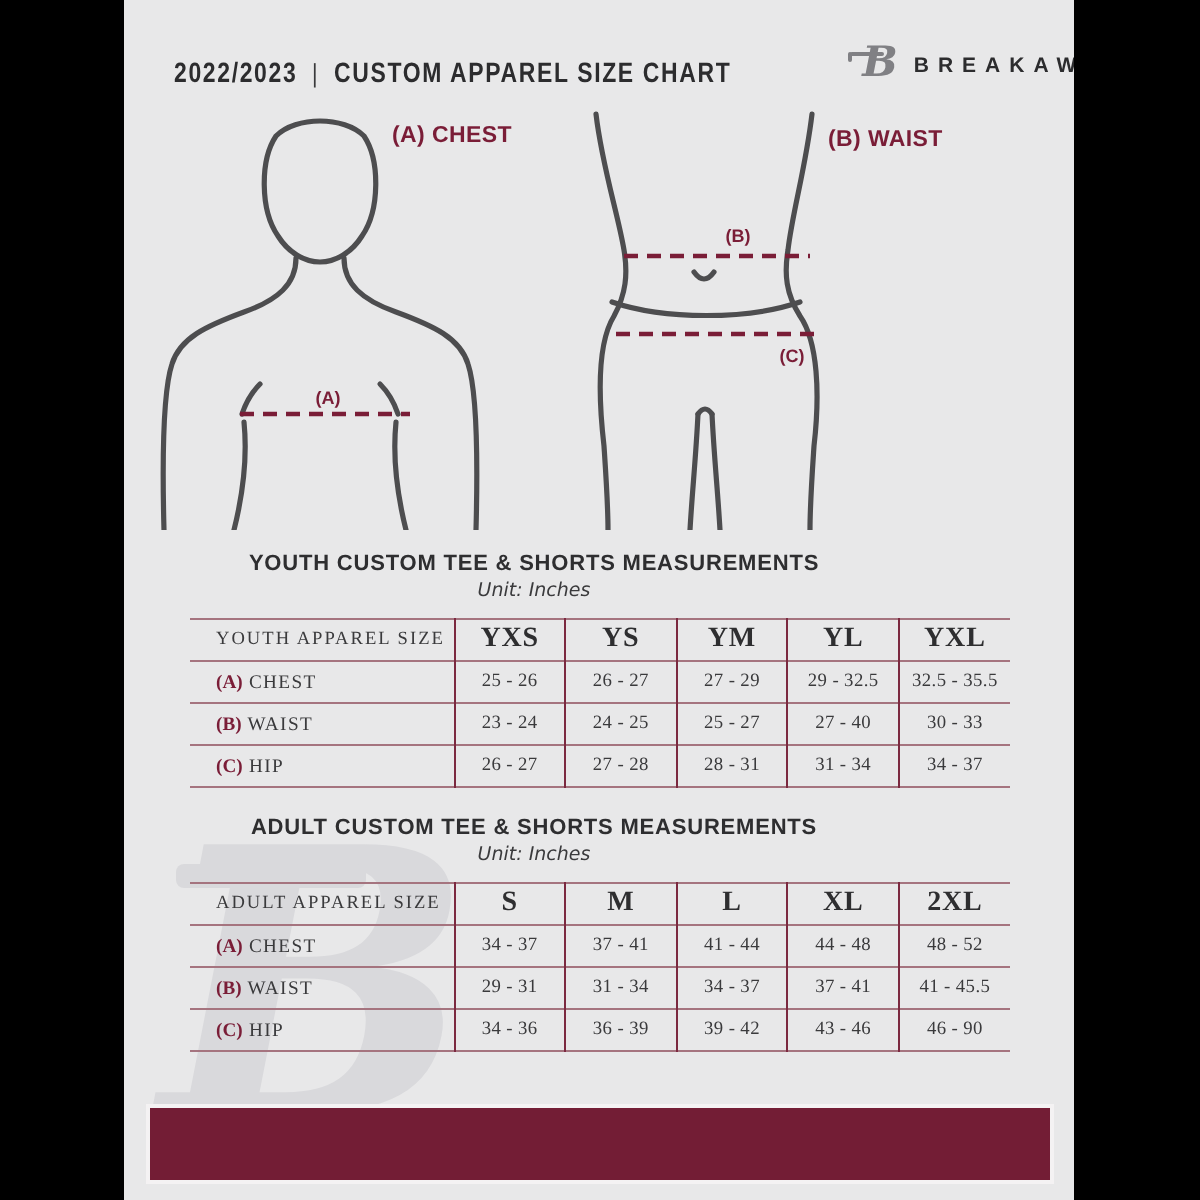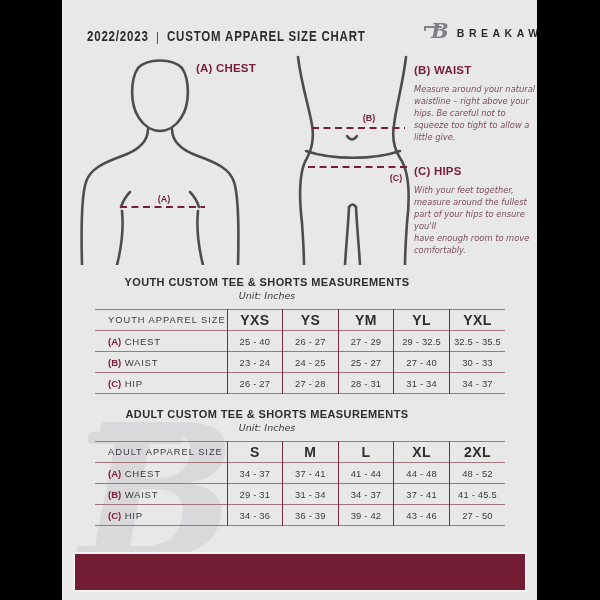--- a/index.html
+++ b/index.html
@@ -48,21 +48,21 @@
 
   
   .tbl-block { position:absolute; left:0; width:410px; z-index:1; }
   .tbl-title { text-align:center; font-size:11px; font-weight:bold; color:#2e2e30; letter-spacing:.4px; }
   .tbl-unit  { text-align:center; font-family:"DejaVu Sans", sans-serif; font-style:italic; font-size:9.5px; color:#3a3a3c; margin-top:2px; }
   .youth-block { top:276px; }
   .adult-block { top:408px; }
   table.size-table { position:absolute; left:33px; width:410px; border-collapse:collapse; table-layout:fixed; background:transparent; }
   .youth-table { top:309px; }
   .adult-table { top:441px; }
-  table.size-table tr { border-top:1.5px solid #a5747f; }
+  table.size-table tr { border-top:1.5px solid #a5747f;font-family:Liberation Serif, serif; }
   table.size-table tr:last-child { border-bottom:1.5px solid #a5747f; }
   table.size-table th, table.size-table td { height:21px; vertical-align:middle; background:transparent; }
   table.size-table th:not(:first-child), table.size-table td:not(:first-child) { border-left:1.6px solid #7c2940; text-align:center; }
   th.rowhead { font-weight:400; font-size:9.3px; letter-spacing:1px; color:#3a3a3c; text-align:left; padding-left:13px; }
   th.sizecol { font-weight:bold; font-size:14px; letter-spacing:.4px; color:#2e2e30; }
   td.rowlabel { text-align:left; padding-left:13px; font-size:9.6px; letter-spacing:.7px; color:#3a3a3c; }
   td.rowlabel .pfx { font-weight:bold; color:#7a1d37; letter-spacing:0; }
   td.val { font-size:9.4px; color:#3a3a3c; letter-spacing:.2px; }
 
   
@@ -114,26 +114,20 @@
       <text class="fig-label" x="79" y="66" text-anchor="middle">(B)</text>
       <line class="dash-line" x1="18" y1="112" x2="119" y2="112"></line>
       <text class="fig-label" x="106" y="126" text-anchor="middle">(C)</text>
     </svg>
 
     <div class="inst inst-chest">
       <h4>(A) CHEST</h4>
     </div>
     <div class="inst inst-waist">
       <h4>(B) WAIST</h4>
-      <p>Measure around your natural waistline – right above your hips. Be careful not to squeeze too tight to allow a little give.</p>
-    </div>
-    <div class="inst inst-hips">
-      <h4>(C) HIPS</h4>
-      <p>With your feet together, measure around the fullest part of your hips to ensure you'll
-have enough room to move comfortably.</p>
     </div>
 
     <div class="watermark">
       <span class="wm-bar"></span>
       <span class="wm-b">B</span>
     </div>
 
     <div class="tbl-block youth-block">
       <div class="tbl-title">YOUTH CUSTOM TEE &amp; SHORTS MEASUREMENTS</div>
       <div class="tbl-unit">Unit: Inches</div>
@@ -153,21 +147,21 @@
           <th class="sizecol">YXS</th>
           <th class="sizecol">YS</th>
           <th class="sizecol">YM</th>
           <th class="sizecol">YL</th>
           <th class="sizecol">YXL</th>
         </tr>
       </thead>
       <tbody>
         <tr>
           <td class="rowlabel"><span class="pfx">(A)</span> <span>CHEST</span></td>
-          <td class="val">25 - 40</td>
+          <td class="val">25 - 26</td>
           <td class="val">26 - 27</td>
           <td class="val">27 - 29</td>
           <td class="val">29 - 32.5</td>
           <td class="val">32.5 - 35.5</td>
         </tr>
         <tr>
           <td class="rowlabel"><span class="pfx">(B)</span> <span>WAIST</span></td>
           <td class="val">23 - 24</td>
           <td class="val">24 - 25</td>
           <td class="val">25 - 27</td>
@@ -224,20 +218,20 @@
           <td class="val">34 - 37</td>
           <td class="val">37 - 41</td>
           <td class="val">41 - 45.5</td>
         </tr>
         <tr>
           <td class="rowlabel"><span class="pfx">(C)</span> <span>HIP</span></td>
           <td class="val">34 - 36</td>
           <td class="val">36 - 39</td>
           <td class="val">39 - 42</td>
           <td class="val">43 - 46</td>
-          <td class="val">27 - 50</td>
+          <td class="val">46 - 90</td>
         </tr>
       </tbody>
     </table>
 
     <div class="footer-bar"></div>
   </div>
 </div>
 
 </body></html>

